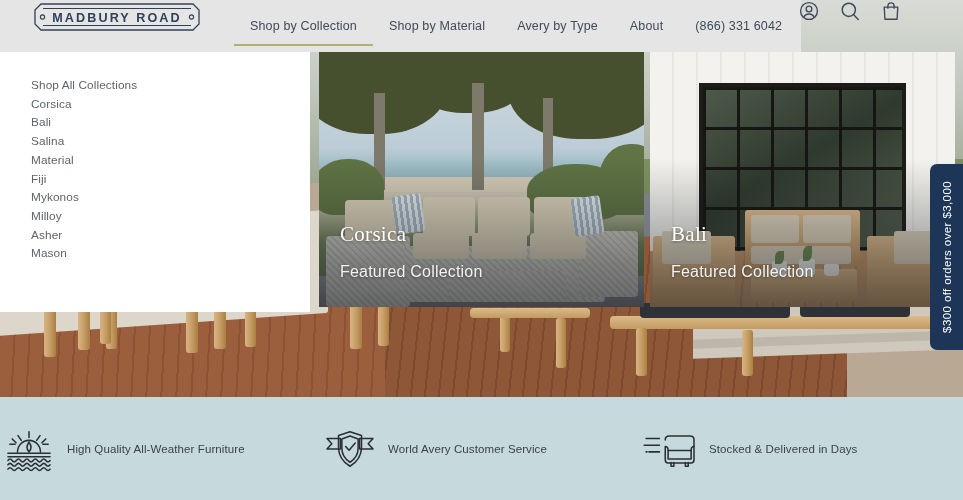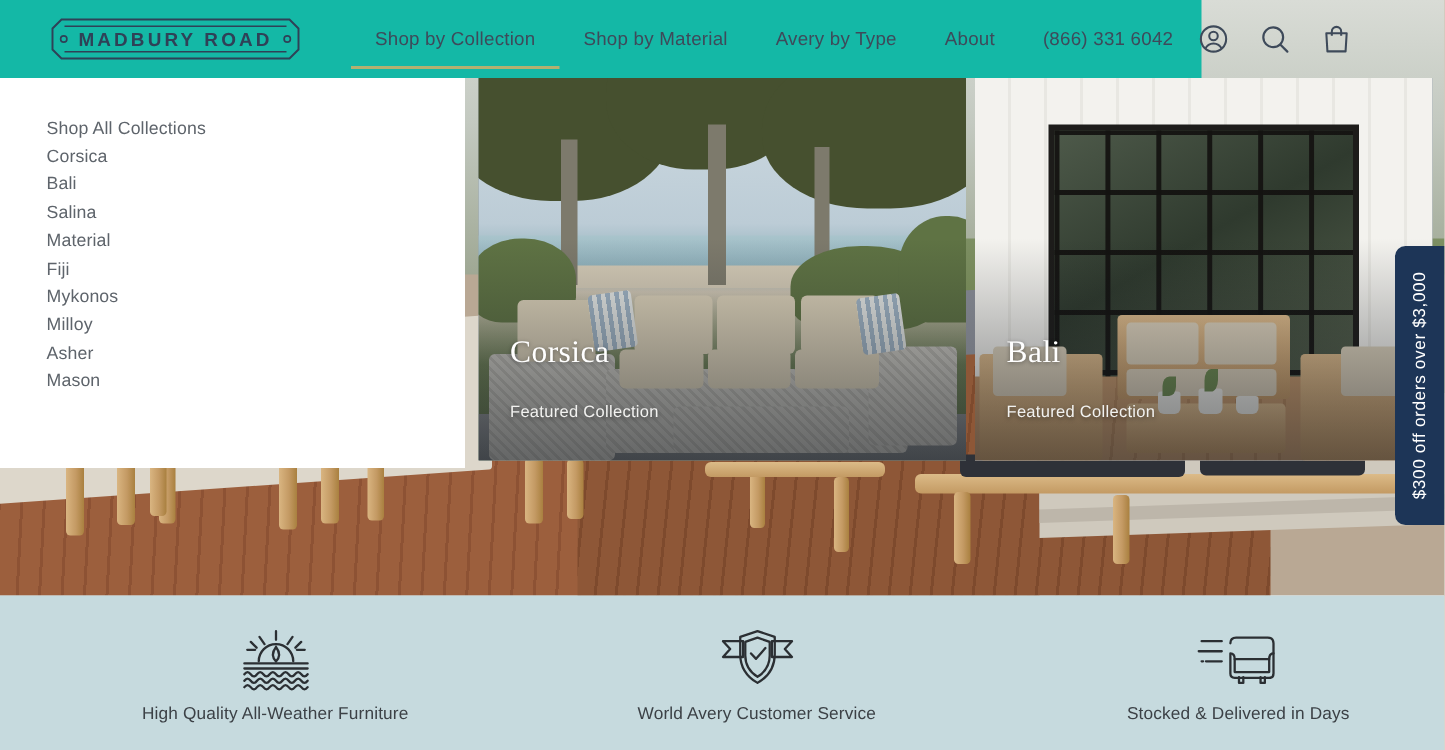--- a/index.html
+++ b/index.html
@@ -57,32 +57,32 @@
   .cushion-dark {
     position:absolute; background:#2e3138; border-radius:4px;
   }
 
   
   .trustbar {
     position:absolute; left:0; top:397px; width:963px; height:103px;
     background:#c6dade; display:flex; align-items:center;
   }
   .trust-item {
-    flex:1; display:flex; flex-direction:column; align-items:center; gap:9px;margin-left:46px;
+    flex:1; display:flex; align-items:center; gap:9px;
   }
   .trust-icon { width:58px; height:46px; color:#2b2f33; }
   .trust-label {
     font-size:11.5px; color:#3c4146; letter-spacing:.1px;
   }
 
   
   .header {
     position:absolute; left:0; top:0; width:801px; height:52px;
-    background:#14b8a6; z-index:40;
-    display:flex; align-items:center;
+    background:#e5e5e5; z-index:40;
+    display:flex; align-items:flex-start;
   }
   .logo-wrap { margin-left:31px; width:172px; height:34px; }
   .nav { display:flex; align-items:center; gap:0; margin-left:31px; height:52px; }
   .nav-item {
     font-size:12.5px; color:#3e4a5a; letter-spacing:.15px;
     padding:0 16px; height:52px; display:flex; align-items:center;
     position:relative; cursor:pointer; white-space:nowrap;
   }
   .nav-item.active::after {
     content:""; position:absolute; left:0; right:0; bottom:6px;
@@ -116,21 +116,21 @@
     position:absolute; left:0; bottom:0; width:100%; height:58%;
     background:linear-gradient(180deg,rgba(20,24,30,0) 0%,rgba(20,24,30,.40) 70%,rgba(20,24,30,.55) 100%);
   }
   .card-title {
     position:absolute; left:21px; bottom:60px; color:#fff;
     font-family:"Liberation Serif", serif; font-size:21px; letter-spacing:.3px;
     text-shadow:0 1px 3px rgba(0,0,0,.4);
   }
   .card-sub {
     position:absolute; left:21px; bottom:26px; color:#f2f2f0;
-    font-size:11px; letter-spacing:.2px;
+    font-size:16px; letter-spacing:.2px;
     text-shadow:0 1px 3px rgba(0,0,0,.4);
   }
 
   
   .cs-sky{position:absolute;inset:0;background:linear-gradient(180deg,#cfdbe2 0%,#bcccd6 38%,#93b2bd 48%,#cfc6b4 56%,#6d7f56 75%,#5d7149 100%);}
   .cs-water{position:absolute;left:0;top:41%;width:100%;height:9%;background:linear-gradient(180deg,#a9c4cc,#8fb1bb);}
   .cs-sand{position:absolute;left:8%;top:49%;width:76%;height:6%;background:#d3cab6;}
   .cs-tree{position:absolute;background:#46502f;border-radius:50% 50% 45% 45%;}
   .cs-trunk{position:absolute;background:#7d7a6c;}
   .cs-shrub{position:absolute;background:#5f7344;border-radius:48% 48% 30% 30%;}

